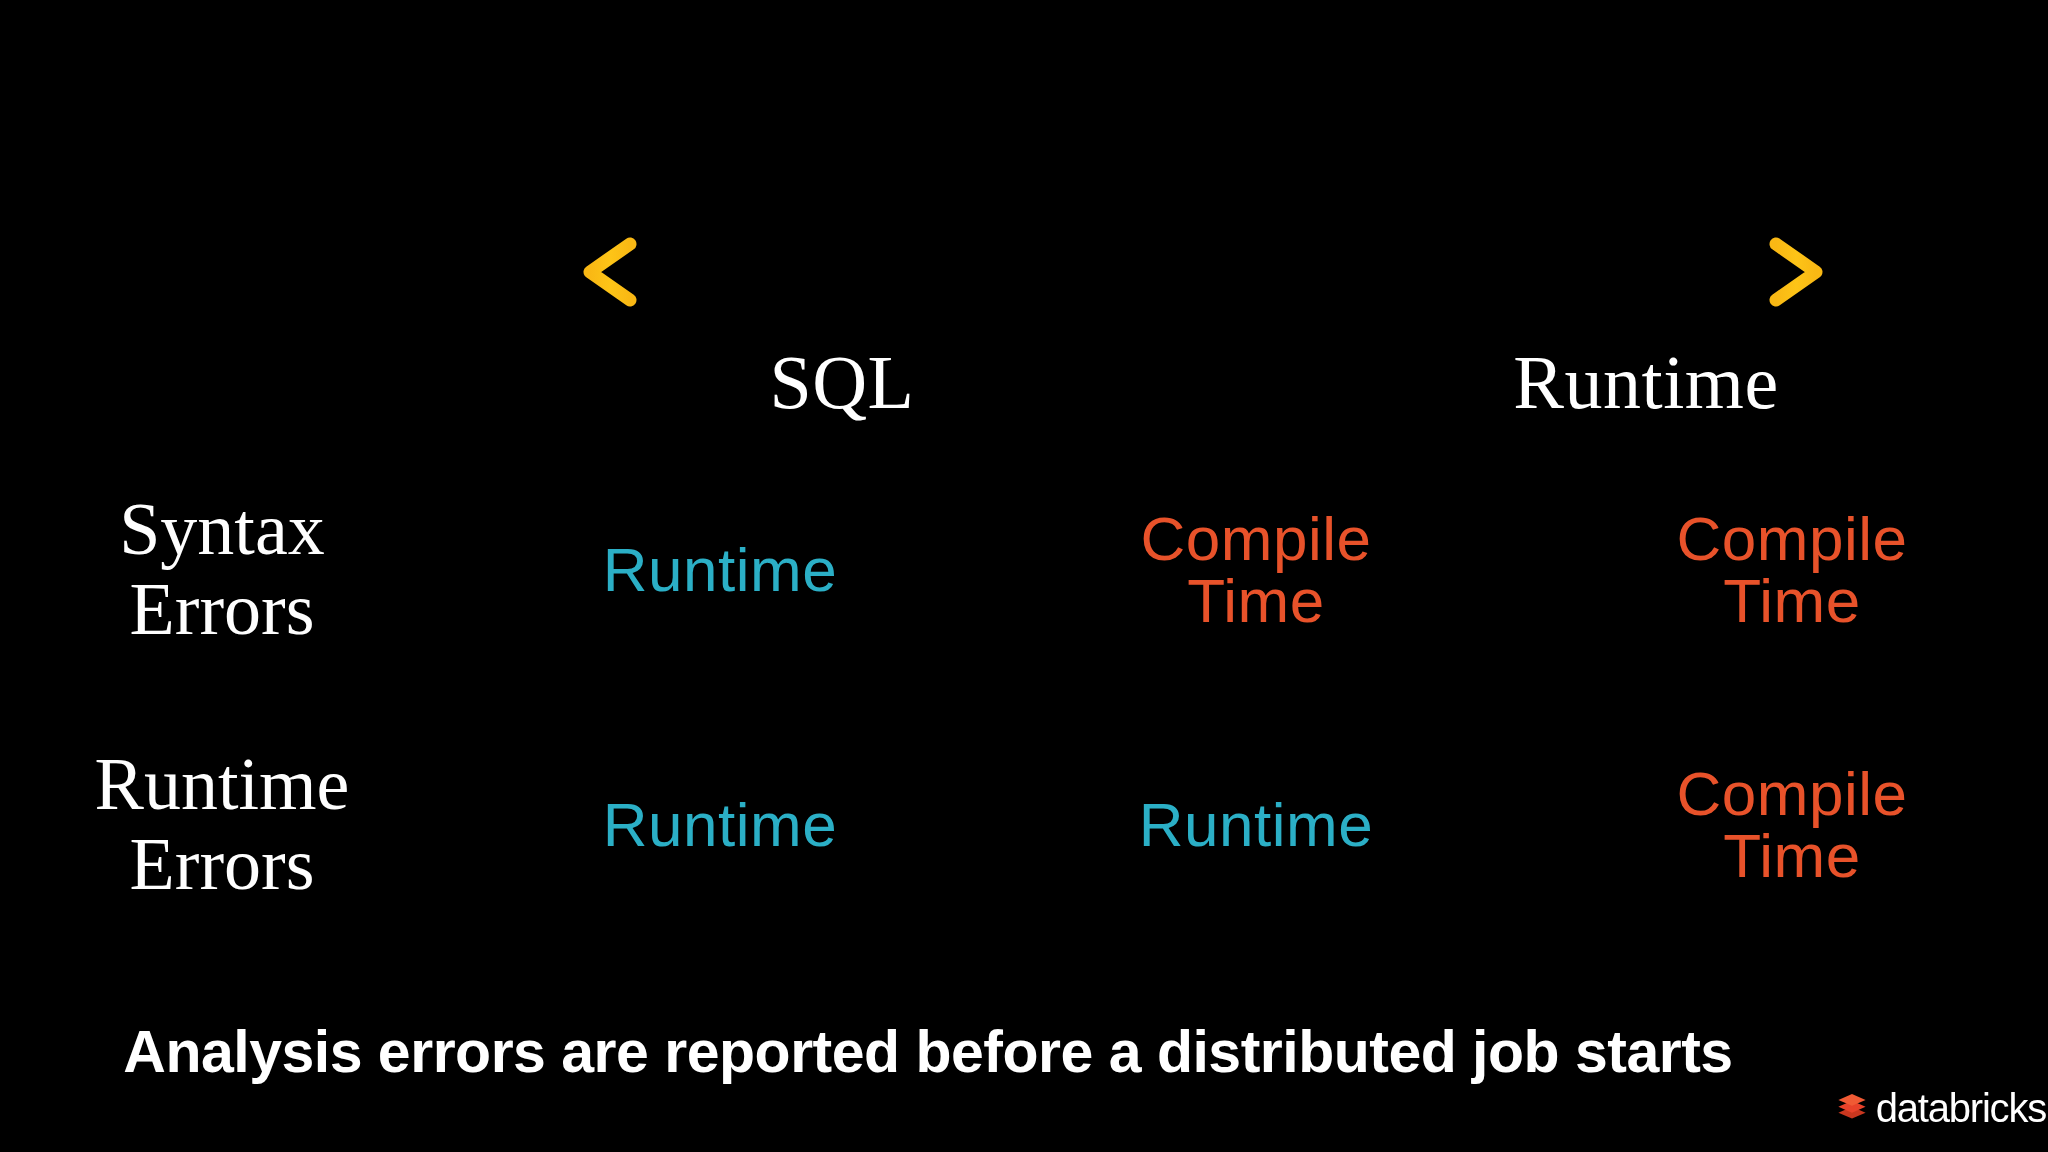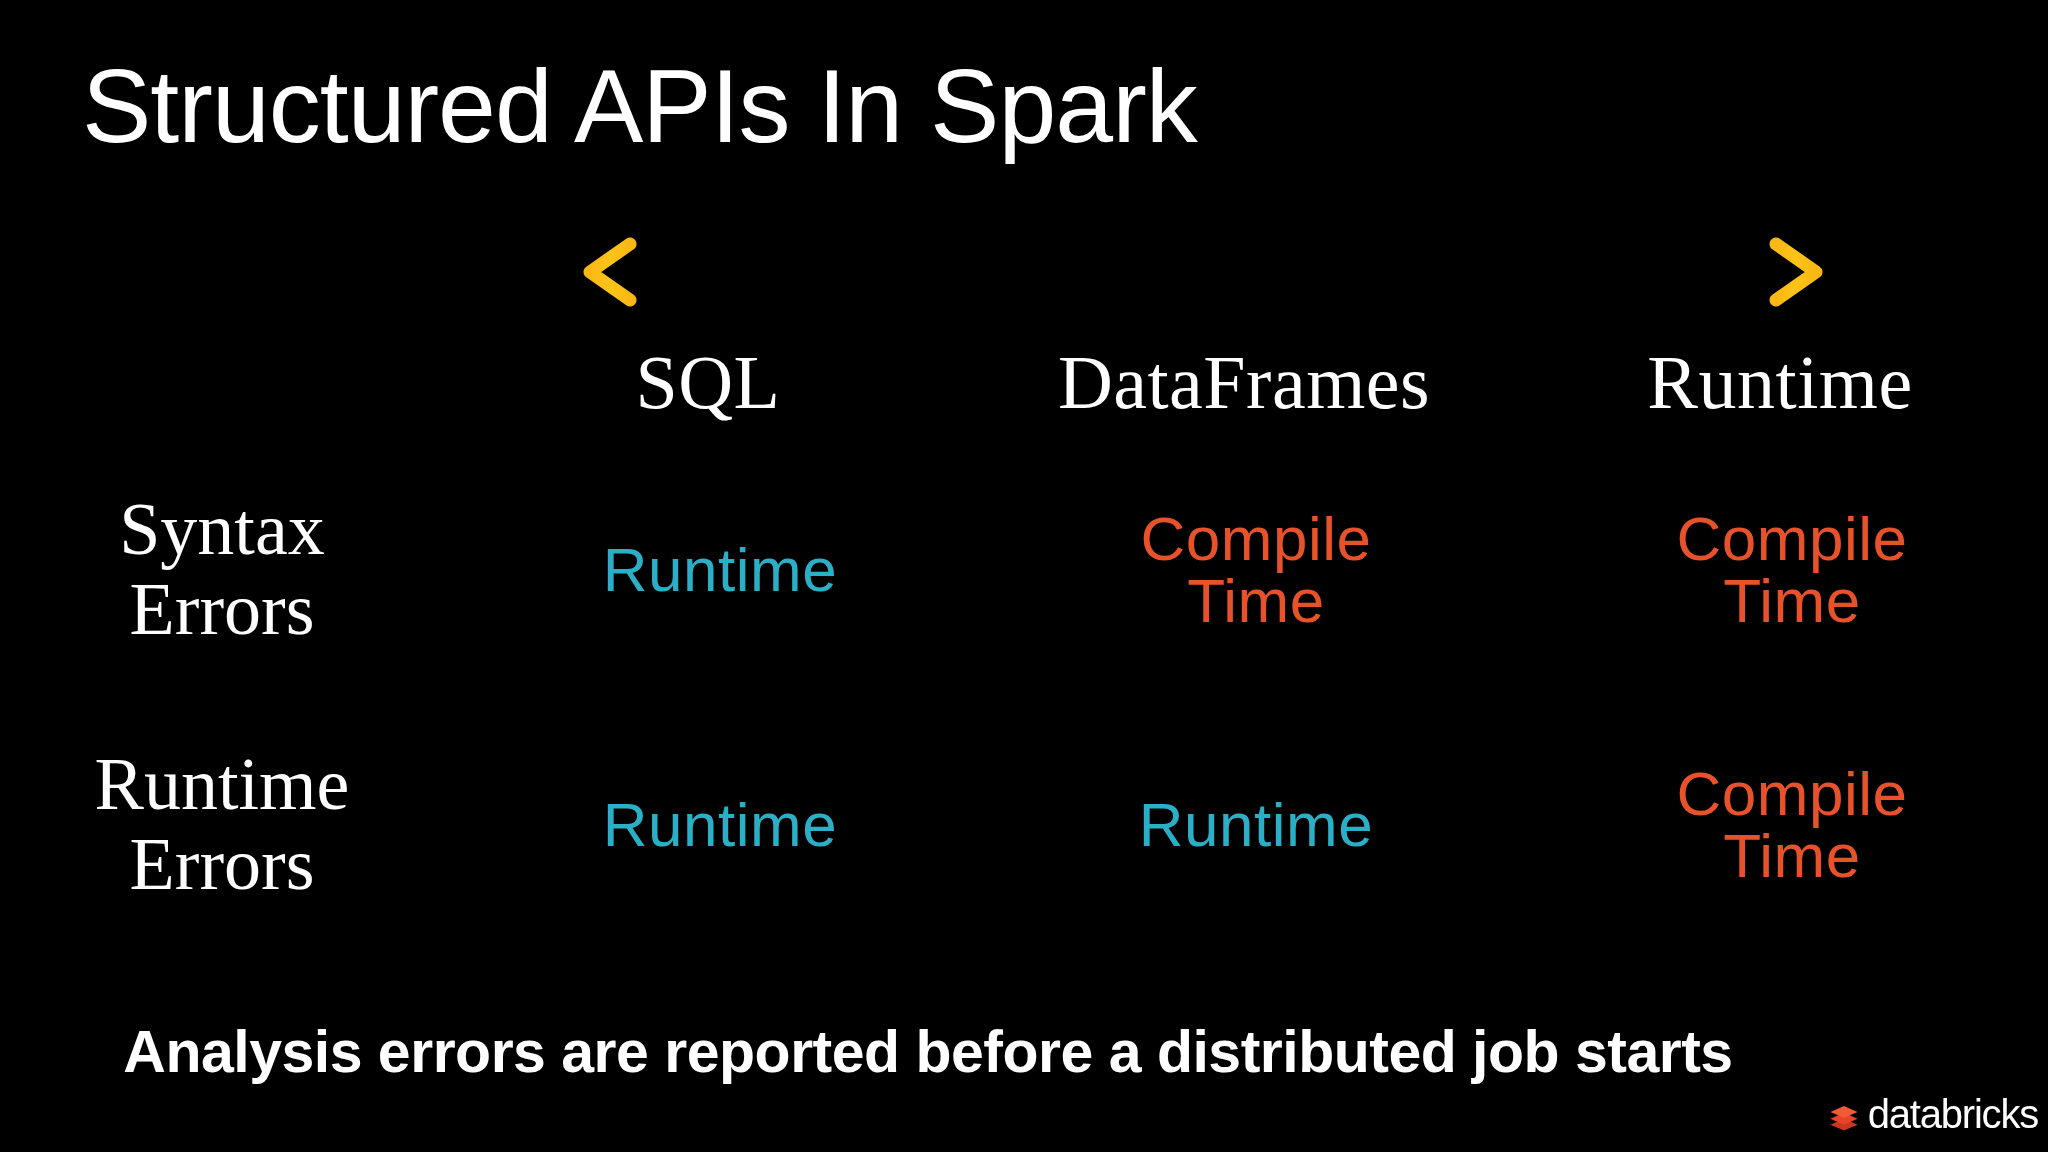--- a/index.html
+++ b/index.html
@@ -115,43 +115,42 @@
     font-weight: 700;
     font-size: 59px;
     letter-spacing: -0.5px;
     color: #ffffff;
     white-space: nowrap;
   }
 
   
   .logo {
     position: absolute;
-    right: 10px;
+    right: 2px;
     top: 1088px;
     display: flex;
-    align-items: flex-end;
+    align-items: flex-start;
     gap: 7px;
     height: 46px;
   }
   .logo-mark { width: 34px; height: 34px; display: block; }
   .logo-text {
     font-family: "Liberation Sans", sans-serif;
     font-weight: 400;
     font-size: 40px;
     letter-spacing: -1.2px;
     color: #ffffff;
     line-height: 1;
   }
 </style>
 </head>
 <body>
 
 <div id="slide">
 
-  <div class="slide-title">Structured APIs In Spark</div>
 
   <div class="arrow-wrap">
     <svg width="1262" height="72" viewBox="0 0 1262 72">
       <defs>
         <linearGradient id="gy" x1="0" y1="0" x2="1" y2="0">
           <stop offset="0%" stop-color="#F9B814"></stop>
           <stop offset="50%" stop-color="#FDC417"></stop>
           <stop offset="100%" stop-color="#F9B814"></stop>
         </linearGradient>
       </defs>
@@ -164,23 +163,20 @@
   </div>
 
   <div class="matrix">
 
     <div class="mrow header-row">
       <div class="cell-label"></div>
       <div class="cell">
         <span class="col-head col-1">SQL</span>
       </div>
       <div class="cell">
-        <span class="col-head col-2">DataFrames</span>
-      </div>
-      <div class="cell">
         <span class="col-head col-3">Runtime</span>
       </div>
     </div>
 
     <div class="mrow body-row">
       <div class="cell-label">
         <span class="ln">Syntax</span><br>
         <span class="ln">Errors</span>
       </div>
       <div class="cell">

